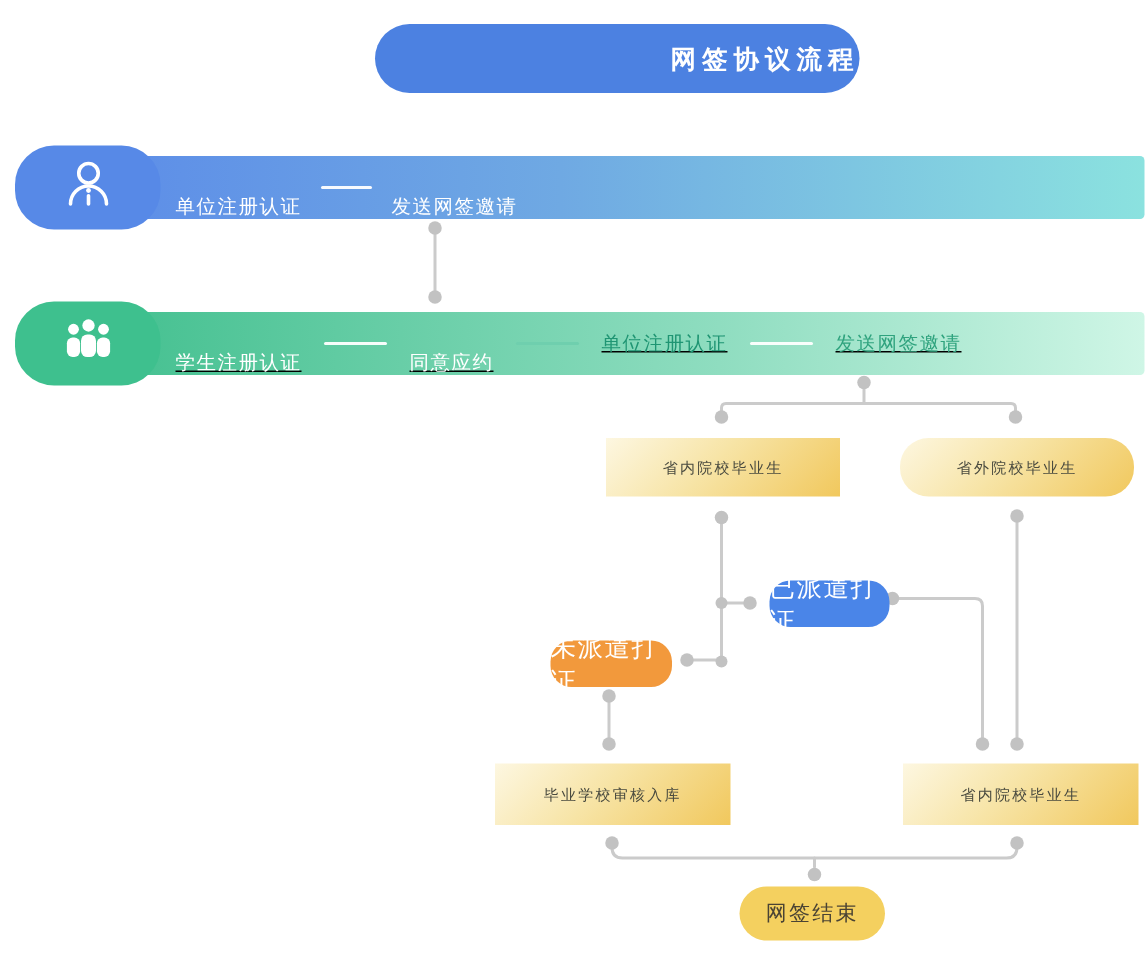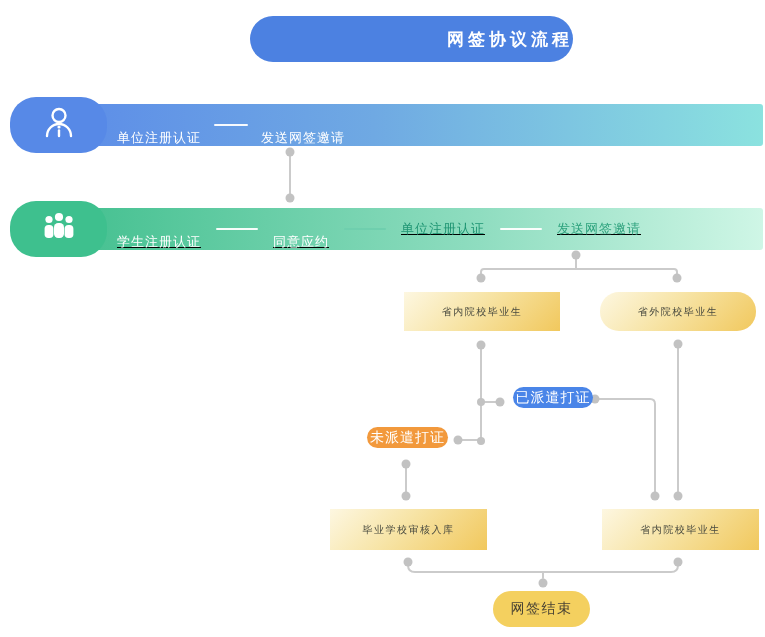--- a/index.html
+++ b/index.html
@@ -40,22 +40,22 @@
     background:linear-gradient(135deg,#FDF7E1 0%,#F7E4A6 45%,#F1C85D 100%);
     display:flex;align-items:center;justify-content:center;
     color:#494A3F;font-size:10px;letter-spacing:1.5px;z-index:2;
   }
   .box-in{left:404px;top:292px;width:156px;height:39px;}
   .box-out{left:600px;top:292px;width:156px;height:39px;border-radius:19px;}
   .box-school{left:330px;top:509px;width:157px;height:41px;}
   .box-hr{left:602px;top:509px;width:157px;height:41px;}
   
   .mini-pill{
-    height:21px;border-radius:14px;display:flex;align-items:center;justify-content:center;
-    color:#fff;font-size:14px;letter-spacing:1px;z-index:2;
+    height:31px;border-radius:14px;display:flex;align-items:center;justify-content:center;
+    color:#fff;font-size:17px;letter-spacing:1px;z-index:2;
   }
   .pill-dispatched{left:513px;top:387px;width:80px;background:#4A85E8;}
   .pill-notdispatched{left:367px;top:427px;width:81px;background:#F2993C;}
   .pill-end{
     left:493px;top:591px;width:97px;height:36px;border-radius:18px;
     background:#F4D05F;display:flex;align-items:center;justify-content:center;
     color:#4A4334;font-size:14px;letter-spacing:1.5px;z-index:2;
   }
   svg.connectors{left:0;top:0;z-index:1;}
 </style>

